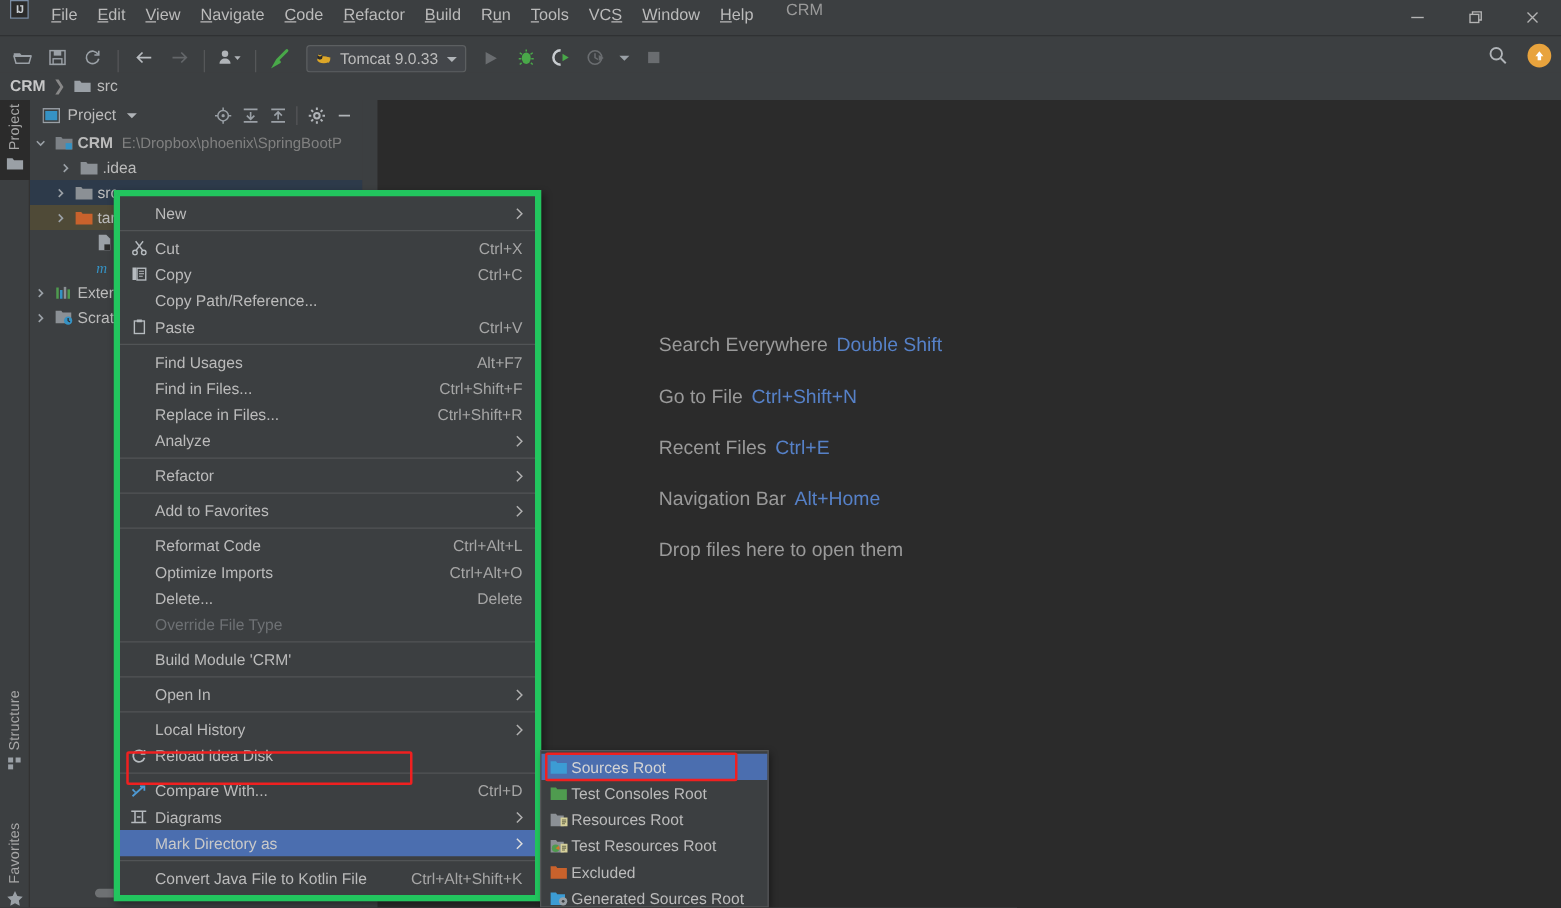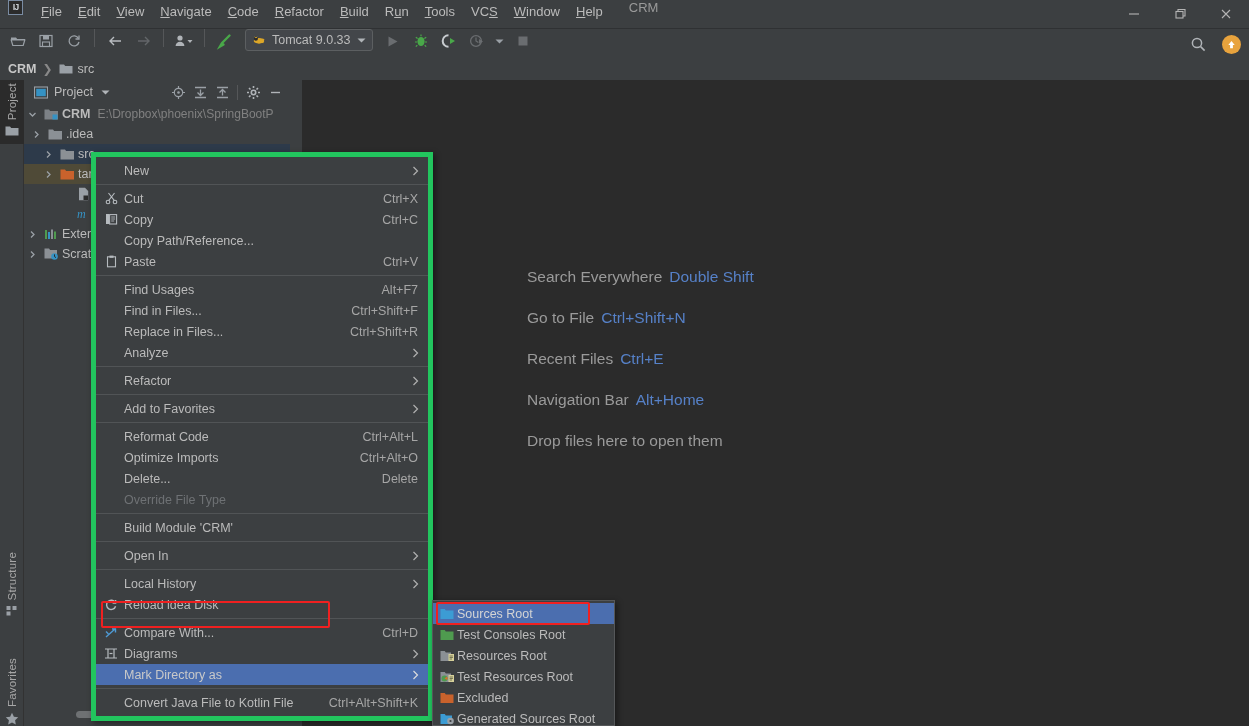--- a/index.html
+++ b/index.html
@@ -36,21 +36,21 @@
   }
   .win-btn {
     width: 46px; height: 28px; display: flex; align-items: center; justify-content: center;
     color: #b4b4b4;
   }
 
   
   .toolbar {
     position: absolute; left: 0; top: 28px; width: 1249px; height: 30px;
     background: #3c3f41; border-top: 1px solid #2f3133;
-    display: flex; align-items: flex-start;
+    display: flex; align-items: flex-end;
   }
   .tb-btn {
     width: 26px; height: 24px; display: flex; align-items: center; justify-content: center;
     margin: 0 1px;
   }
   .tb-sep { width: 1px; height: 18px; background: #555759; margin: 0 6px; }
   .run-config {
     display: flex; align-items: center; height: 22px; padding: 0 6px;
     border: 1px solid #5c5f61; border-radius: 3px; margin: 0 6px;
     background: #43464a;
@@ -417,21 +417,21 @@
           </span>
           <span class="ico">
             <svg width="15" height="13" viewBox="0 0 15 13">
               <path d="M0.5 1.5h4.5l1.1 1.5H14v8.5H0.5z" fill="#7c8186"></path>
               <rect x="8.5" y="6.5" width="5" height="5" fill="#3592c4"></rect>
             </svg>
           </span>
           <span class="nm bold">CRM</span>
           <span class="path">E:\Dropbox\phoenix\SpringBootP</span>
         </div>
-        <div class="tree-row" style="padding-left: 8px;">
+        <div class="tree-row" style="padding-left: 24px;">
           <span class="arrow">
             <svg width="9" height="9" viewBox="0 0 9 9">
               <path d="M3 1.5l3 3-3 3" fill="none" stroke="#9aa0a6" stroke-width="1.3"></path>
             </svg>
           </span>
           <span class="ico">
             <svg width="15" height="13" viewBox="0 0 15 13">
               <path d="M0.5 1.5h4.5l1.1 1.5H14v8.5H0.5z" fill="#8b9095"></path>
             </svg>
           </span>

